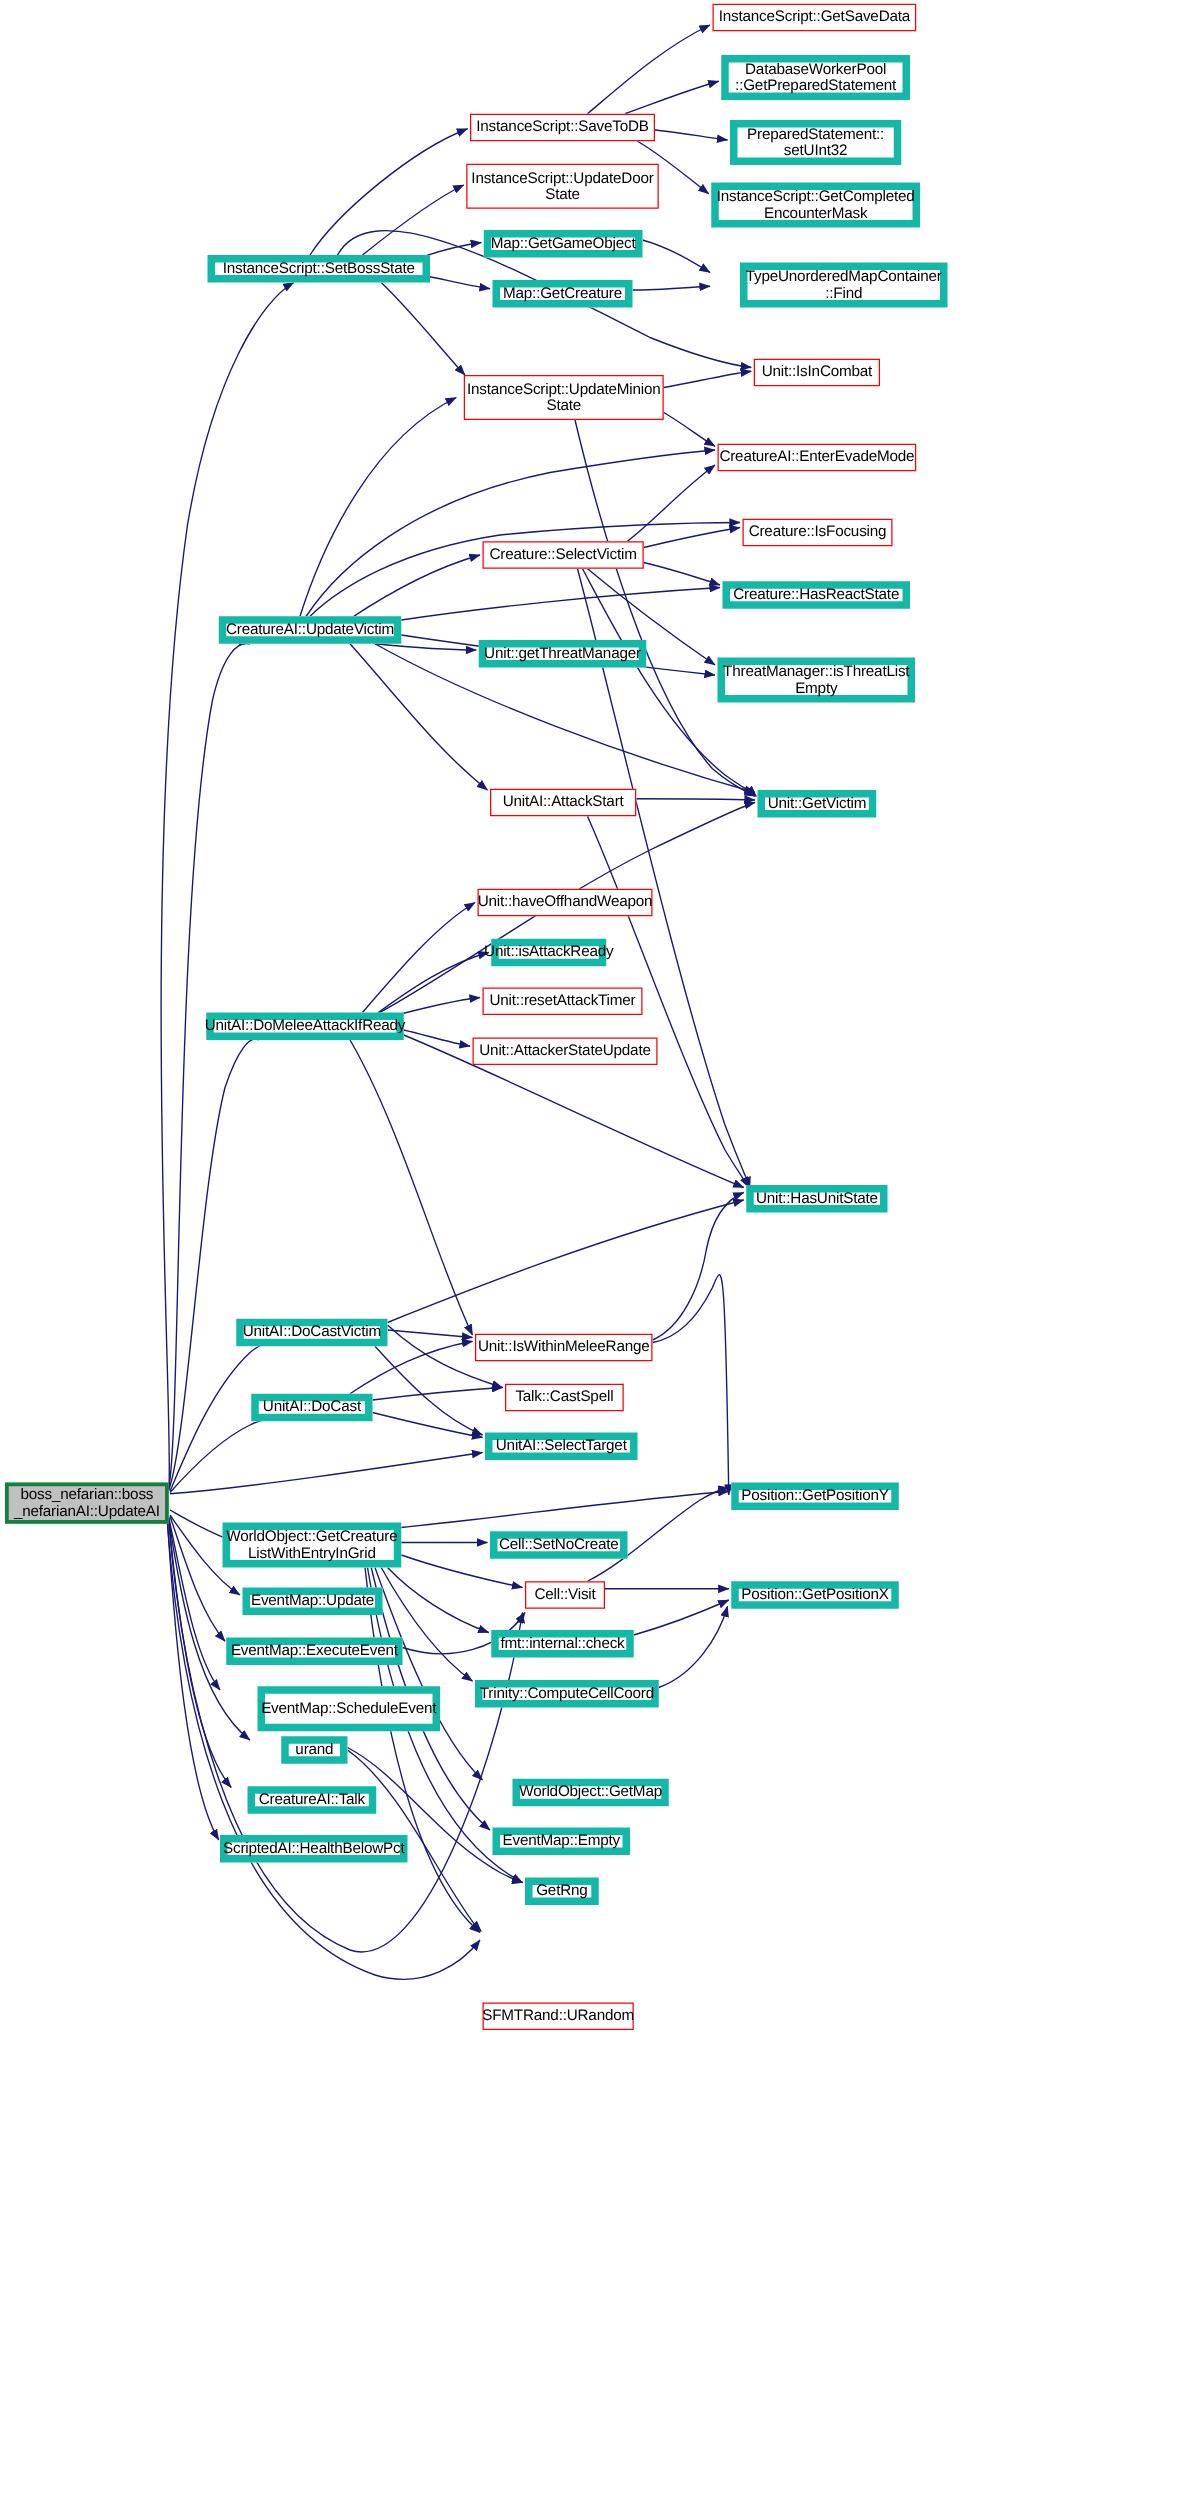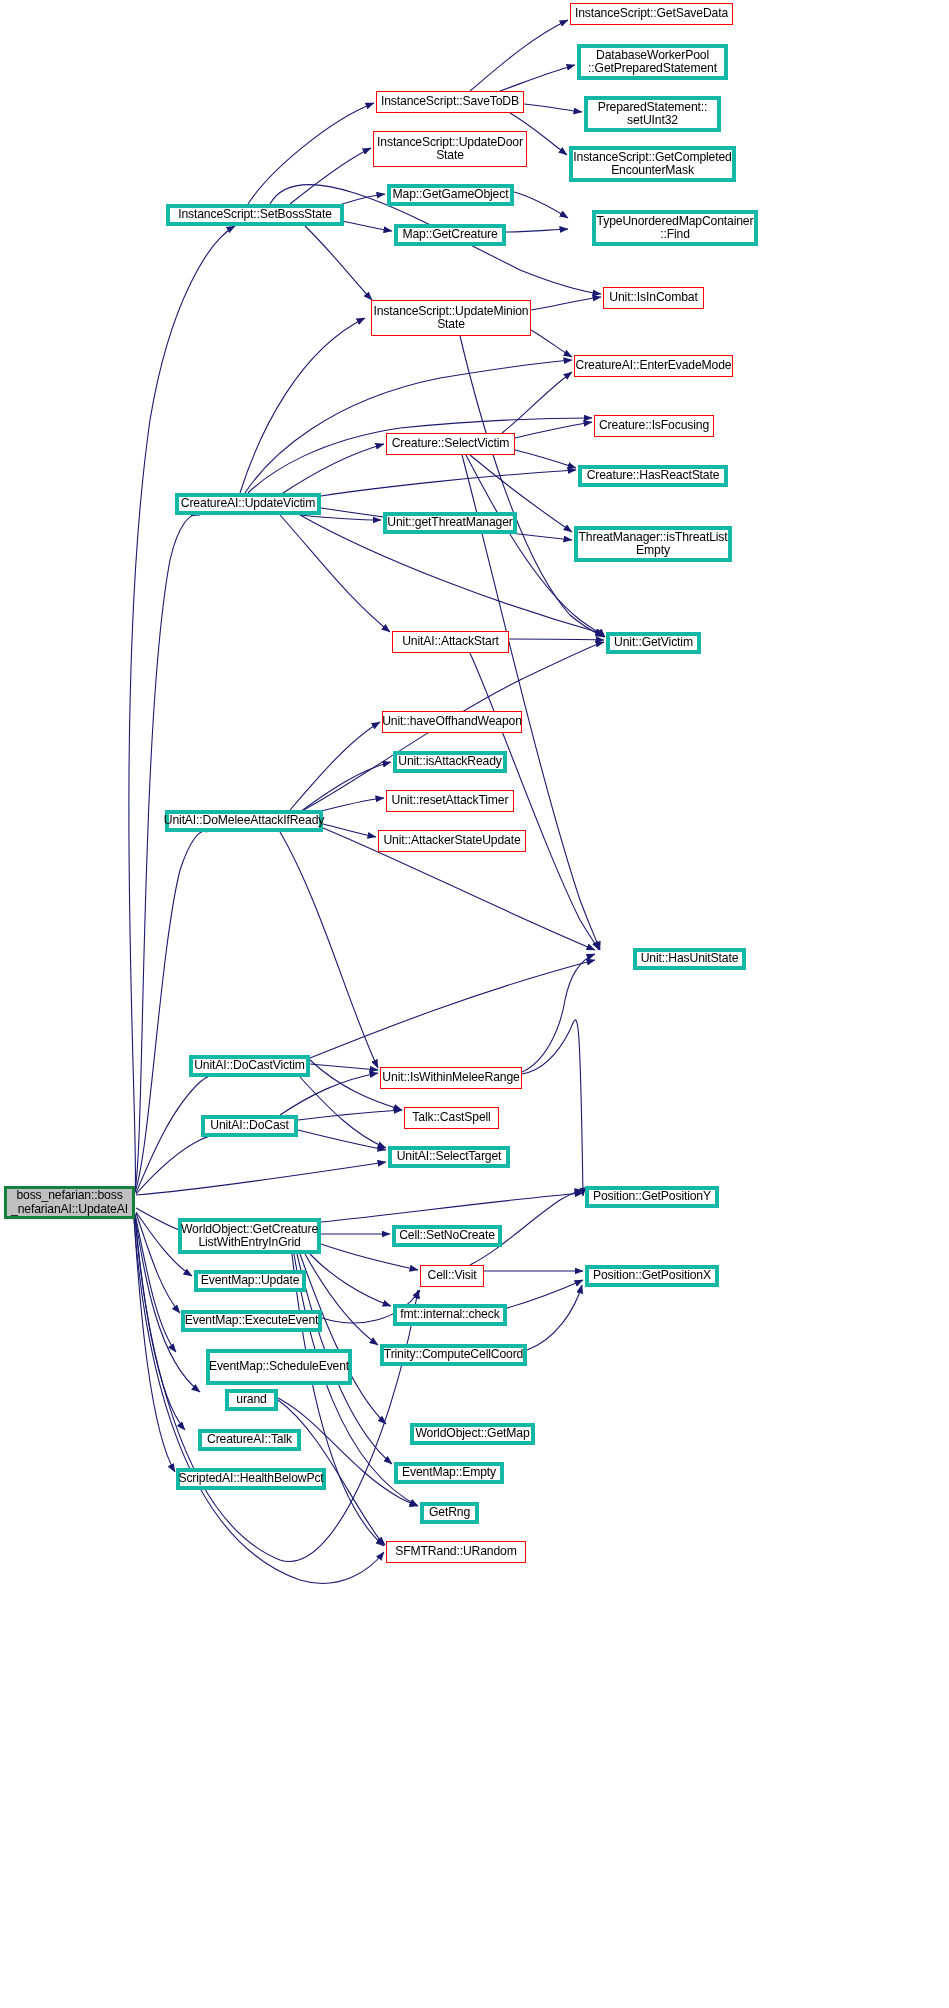--- a/index.html
+++ b/index.html
@@ -25,21 +25,21 @@
     pointer-events: none;
   }
   .node {
     position: absolute;
     box-sizing: border-box;
     display: flex;
     align-items: center;
     justify-content: center;
     text-align: center;
     background: #ffffff;
-    border: 4px solid #14b8a6;
+    border: 6px solid #14b8a6;
     color: #000000;
     font-size: 12.2px;
     line-height: 13.5px;
     letter-spacing: -0.15px;
     white-space: pre-line;
     padding: 0 3px;
     z-index: 5;
   }
   .node.red {
     border: 1px solid #ff0000;
@@ -166,25 +166,25 @@
       <div class="node red" style="left: 594px; top: 415px; width: 120px; height: 22px;">Creature::IsFocusing</div>
       <div class="node red" style="left: 386px; top: 433px; width: 129px; height: 22px;">Creature::SelectVictim</div>
       <div class="node" style="left: 578px; top: 465px; width: 150px; height: 22px;">Creature::HasReactState</div>
       <div class="node" style="left: 175px; top: 493px; width: 146px; height: 22px; text-align: center;">CreatureAI::UpdateVictim</div>
       <div class="node" style="left: 383px; top: 512px; width: 134px; height: 22px;">Unit::getThreatManager</div>
       <div class="node" style="left: 574px; top: 526px; width: 158px; height: 36px;">ThreatManager::isThreatList
 Empty</div>
       <div class="node" style="left: 606px; top: 632px; width: 95px; height: 22px;">Unit::GetVictim</div>
       <div class="node red" style="left: 392px; top: 631px; width: 117px; height: 22px;">UnitAI::AttackStart</div>
       <div class="node red" style="left: 382px; top: 711px; width: 140px; height: 22px;">Unit::haveOffhandWeapon</div>
-      <div class="node" style="left: 393px; top: 751px; width: 114px; height: 22px;">Unit::isAttackReady</div>
+      <div class="node" style="left: 393px; top: 751px; width: 92px; height: 22px;">Unit::isAttackReady</div>
       <div class="node red" style="left: 386px; top: 790px; width: 128px; height: 22px;">Unit::resetAttackTimer</div>
       <div class="node red" style="left: 378px; top: 830px; width: 148px; height: 22px;">Unit::AttackerStateUpdate</div>
       <div class="node" style="left: 165px; top: 810px; width: 158px; height: 22px;">UnitAI::DoMeleeAttackIfReady</div>
-      <div class="node" style="left: 597px; top: 948px; width: 113px; height: 22px; margin-left: 36px;">Unit::HasUnitState</div>
+      <div class="node" style="left: 597px; top: 948px; width: 113px; height: 22px;">Unit::HasUnitState</div>
       <div class="node" style="left: 189px; top: 1055px; width: 121px; height: 22px;">UnitAI::DoCastVictim</div>
       <div class="node red" style="left: 380px; top: 1067px; width: 142px; height: 22px;">Unit::IsWithinMeleeRange</div>
       <div class="node" style="left: 201px; top: 1115px; width: 97px; height: 22px;">UnitAI::DoCast</div>
       <div class="node red" style="left: 404px; top: 1107px; width: 95px; height: 22px;">Talk::CastSpell</div>
       <div class="node" style="left: 388px; top: 1146px; width: 122px; height: 22px; text-align: center;">UnitAI::SelectTarget</div>
       <div class="node" style="left: 585px; top: 1186px; width: 134px; height: 22px;">Position::GetPositionY</div>
       <div class="node" style="left: 178px; top: 1218px; width: 143px; height: 36px;">WorldObject::GetCreature
 ListWithEntryInGrid</div>
       <div class="node" style="left: 392px; top: 1225px; width: 110px; height: 22px;">Cell::SetNoCreate</div>
       <div class="node red" style="left: 420px; top: 1265px; width: 64px; height: 22px;">Cell::Visit</div>
@@ -193,15 +193,15 @@
       <div class="node" style="left: 393px; top: 1304px; width: 114px; height: 22px;">fmt::internal::check</div>
       <div class="node" style="left: 181px; top: 1310px; width: 141px; height: 22px;">EventMap::ExecuteEvent</div>
       <div class="node" style="left: 380px; top: 1344px; width: 147px; height: 22px;">Trinity::ComputeCellCoord</div>
       <div class="node" style="left: 178px; top: 1349px; width: 146px; height: 36px; margin-left: 28px;">EventMap::ScheduleEvent</div>
       <div class="node" style="left: 225px; top: 1389px; width: 53px; height: 22px;">urand</div>
       <div class="node" style="left: 198px; top: 1429px; width: 103px; height: 22px;">CreatureAI::Talk</div>
       <div class="node" style="left: 388px; top: 1423px; width: 125px; height: 22px; margin-left: 22px;">WorldObject::GetMap</div>
       <div class="node" style="left: 176px; top: 1468px; width: 150px; height: 22px;">ScriptedAI::HealthBelowPct</div>
       <div class="node" style="left: 394px; top: 1462px; width: 110px; height: 22px;">EventMap::Empty</div>
       <div class="node" style="left: 420px; top: 1502px; width: 59px; height: 22px;">GetRng</div>
-      <div class="node red" style="left: 386px; top: 1541px; width: 140px; height: 22px;">SFMTRand::URandom</div>
+      <div class="node red" style="left: 386px; top: 1602px; width: 121px; height: 22px;">SFMTRand::URandom</div>
     </div>
 </div>
 
 </body></html>

